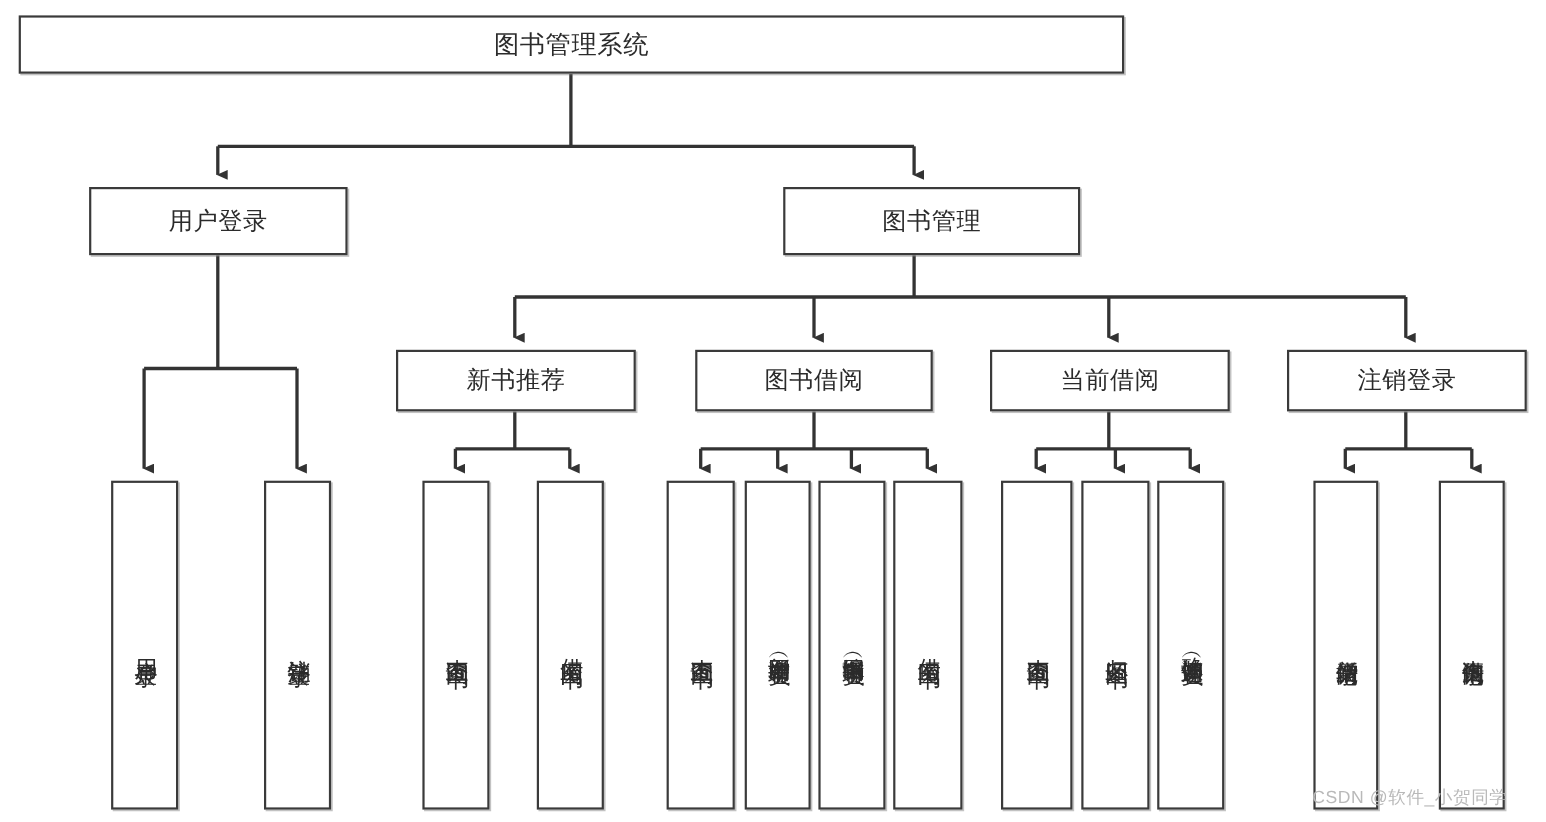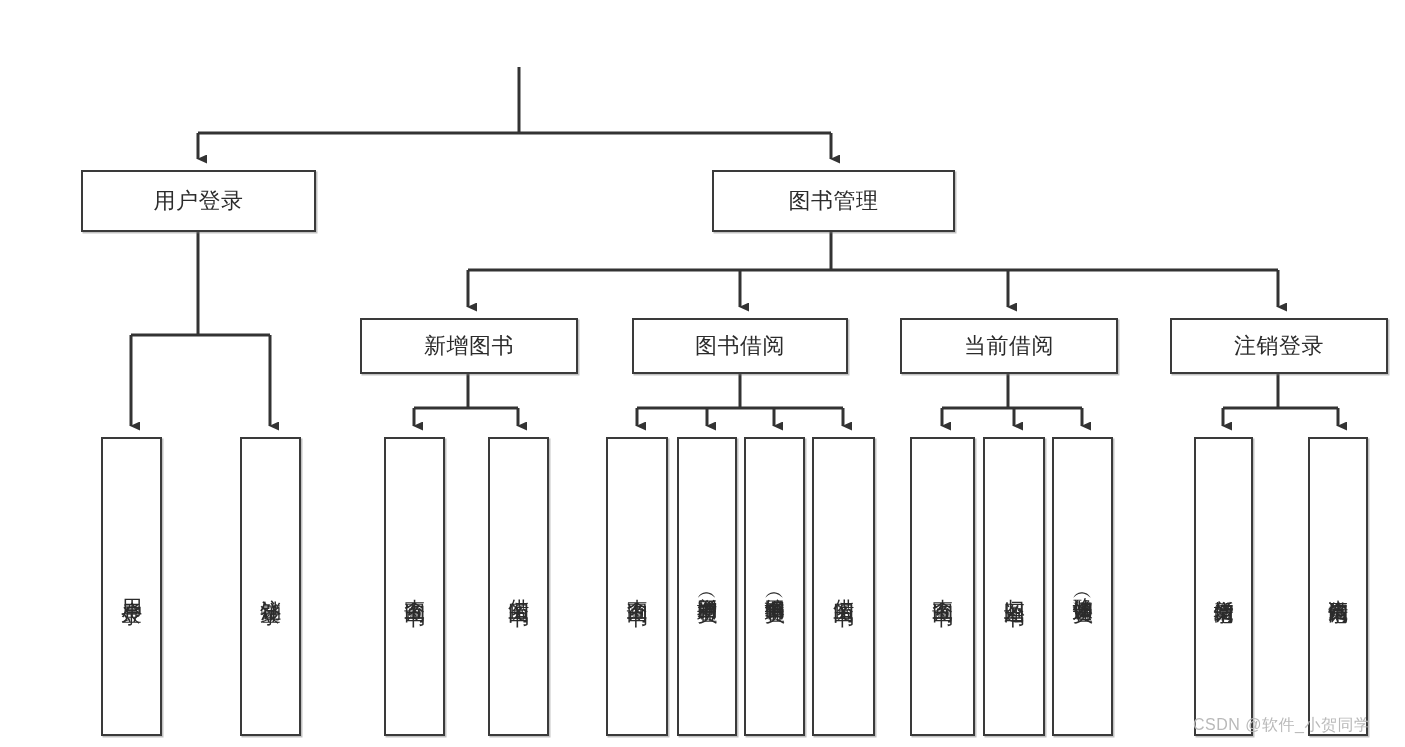--- a/index.html
+++ b/index.html
@@ -120,31 +120,34 @@
       <path d="M 1082 408 L 1082 426" marker-end="url(#arrowhead)"></path>
 
       <path d="M 1278 374 L 1278 408"></path>
       <path d="M 1223 408 L 1338 408"></path>
       <path d="M 1223 408 L 1223 426" marker-end="url(#arrowhead)"></path>
       <path d="M 1338 408 L 1338 426" marker-end="url(#arrowhead)"></path>
 
     </g>
   </svg>
 
+  <div class="node root horizontal" style="left:17px; top:14px; width:1005px; height:53px;">
+    <span class="label">图书管理系统</span>
+  </div>
 
   <div class="node horizontal" style="left:81px; top:170px; width:235px; height:62px;">
     <span class="label">用户登录</span>
   </div>
 
-  <div class="node horizontal" style="left:712px; top:170px; width:243px; height:62px;">
+  <div class="node horizontal" style="left:712px; top:170px; width:270px; height:62px;">
     <span class="label">图书管理</span>
   </div>
 
   <div class="node horizontal" style="left:360px; top:318px; width:218px; height:56px;">
-    <span class="label">新增图书</span>
+    <span class="label">新书推荐</span>
   </div>
 
   <div class="node horizontal" style="left:900px; top:318px; width:218px; height:56px;">
     <span class="label">当前借阅</span>
   </div>
 
   <div class="node horizontal" style="left:632px; top:318px; width:216px; height:56px;">
     <span class="label">图书借阅</span>
   </div>
 

